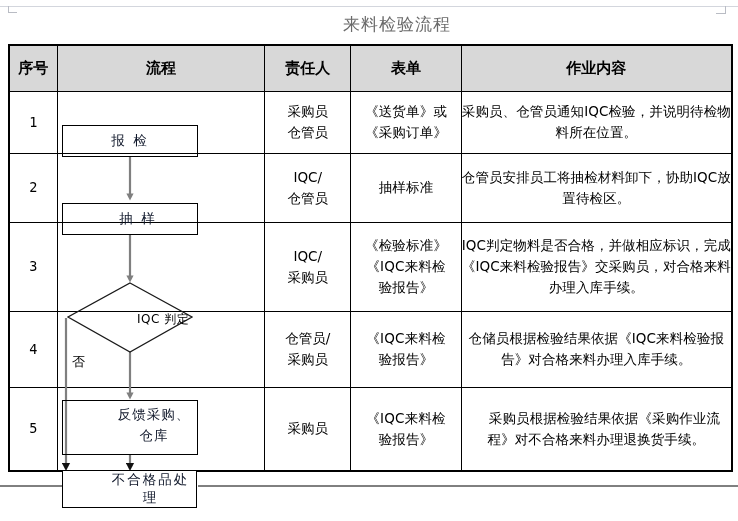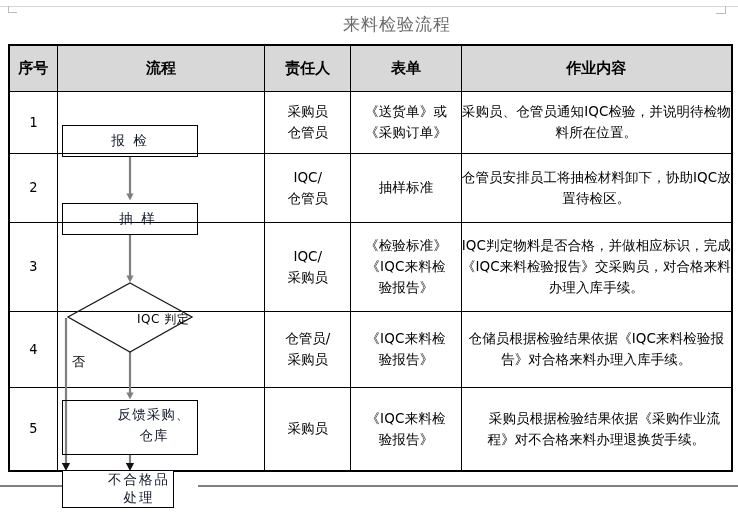--- a/index.html
+++ b/index.html
@@ -233,15 +233,15 @@
 
   <div class="fc-diamond-label" style="left:105px; top:311px;">IQC 判定</div>
 
   <div class="fc-label-plain" style="left:72px; top:353px;">否</div>
 
   <div class="fc-shape two-line" style="left:62px; top:400px; width:136px; height:55px;">
     <div>反馈采购、</div>
     <div>仓库</div>
   </div>
 
-  <div class="fc-shape" style="left:62px; top:470px; width:112px; height:38px; background:#ffffff;padding-left:42px;">不合格品处理</div>
+  <div class="fc-shape" style="left:62px; top:470px; width:135px; height:38px; background:#ffffff;padding-left:42px;">不合格品处理</div>
 
 </div>
 
 </body></html>

